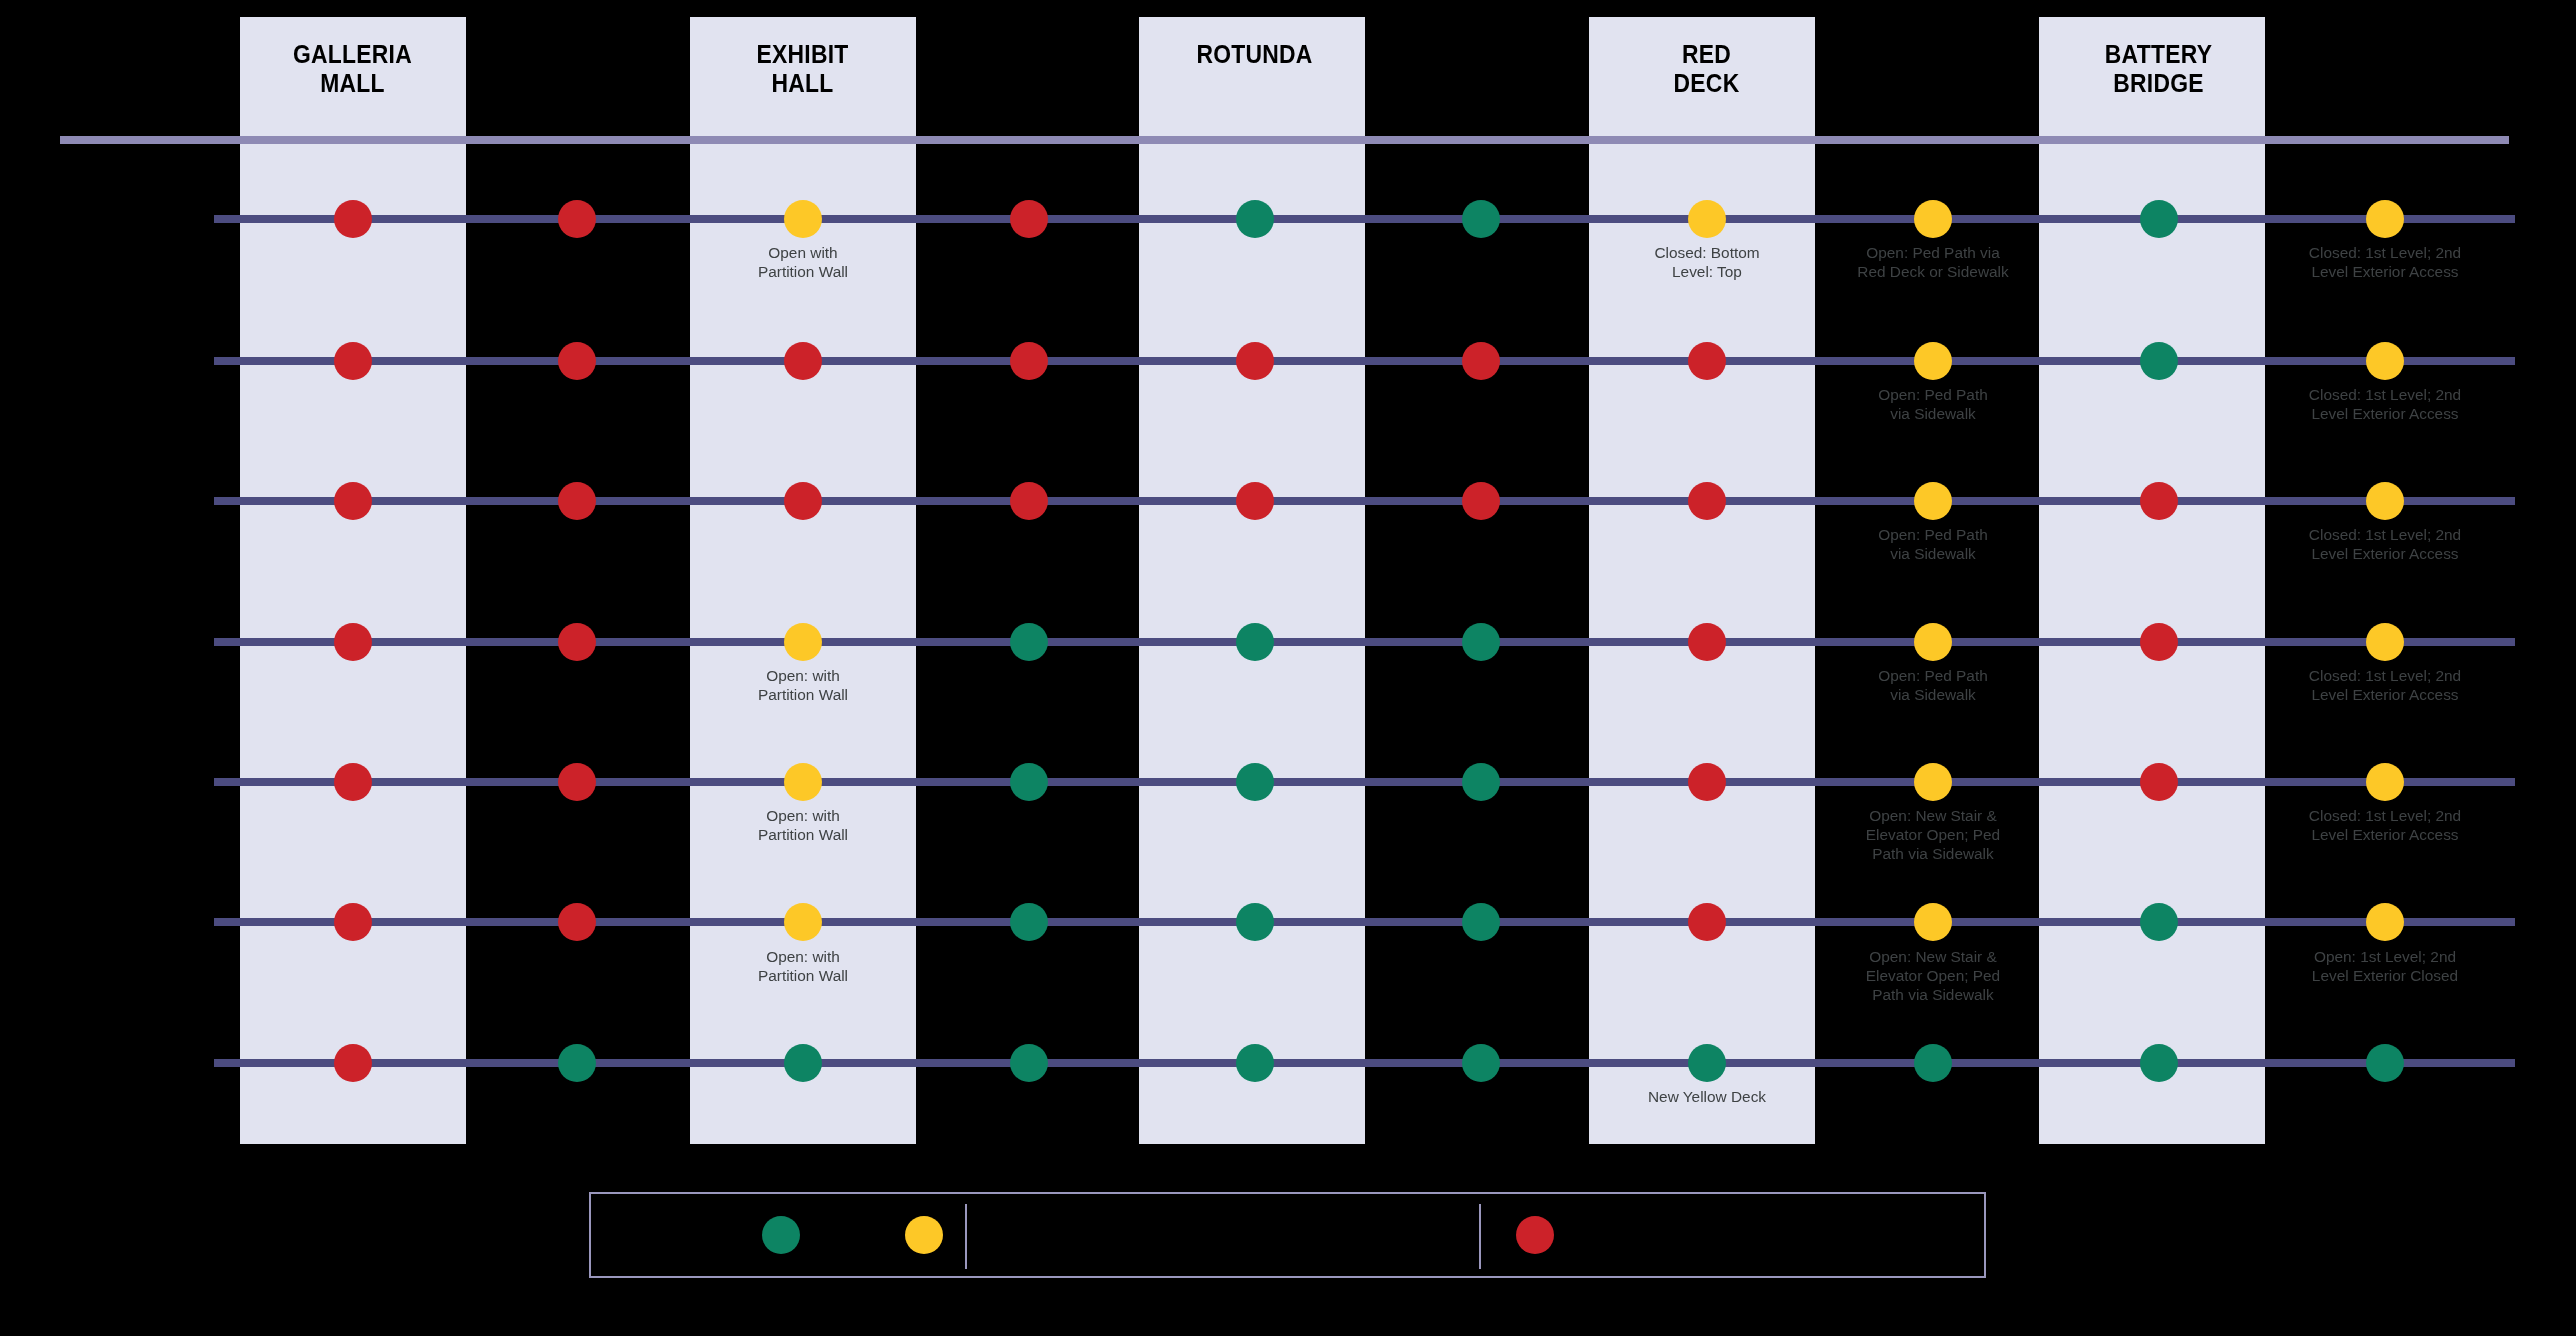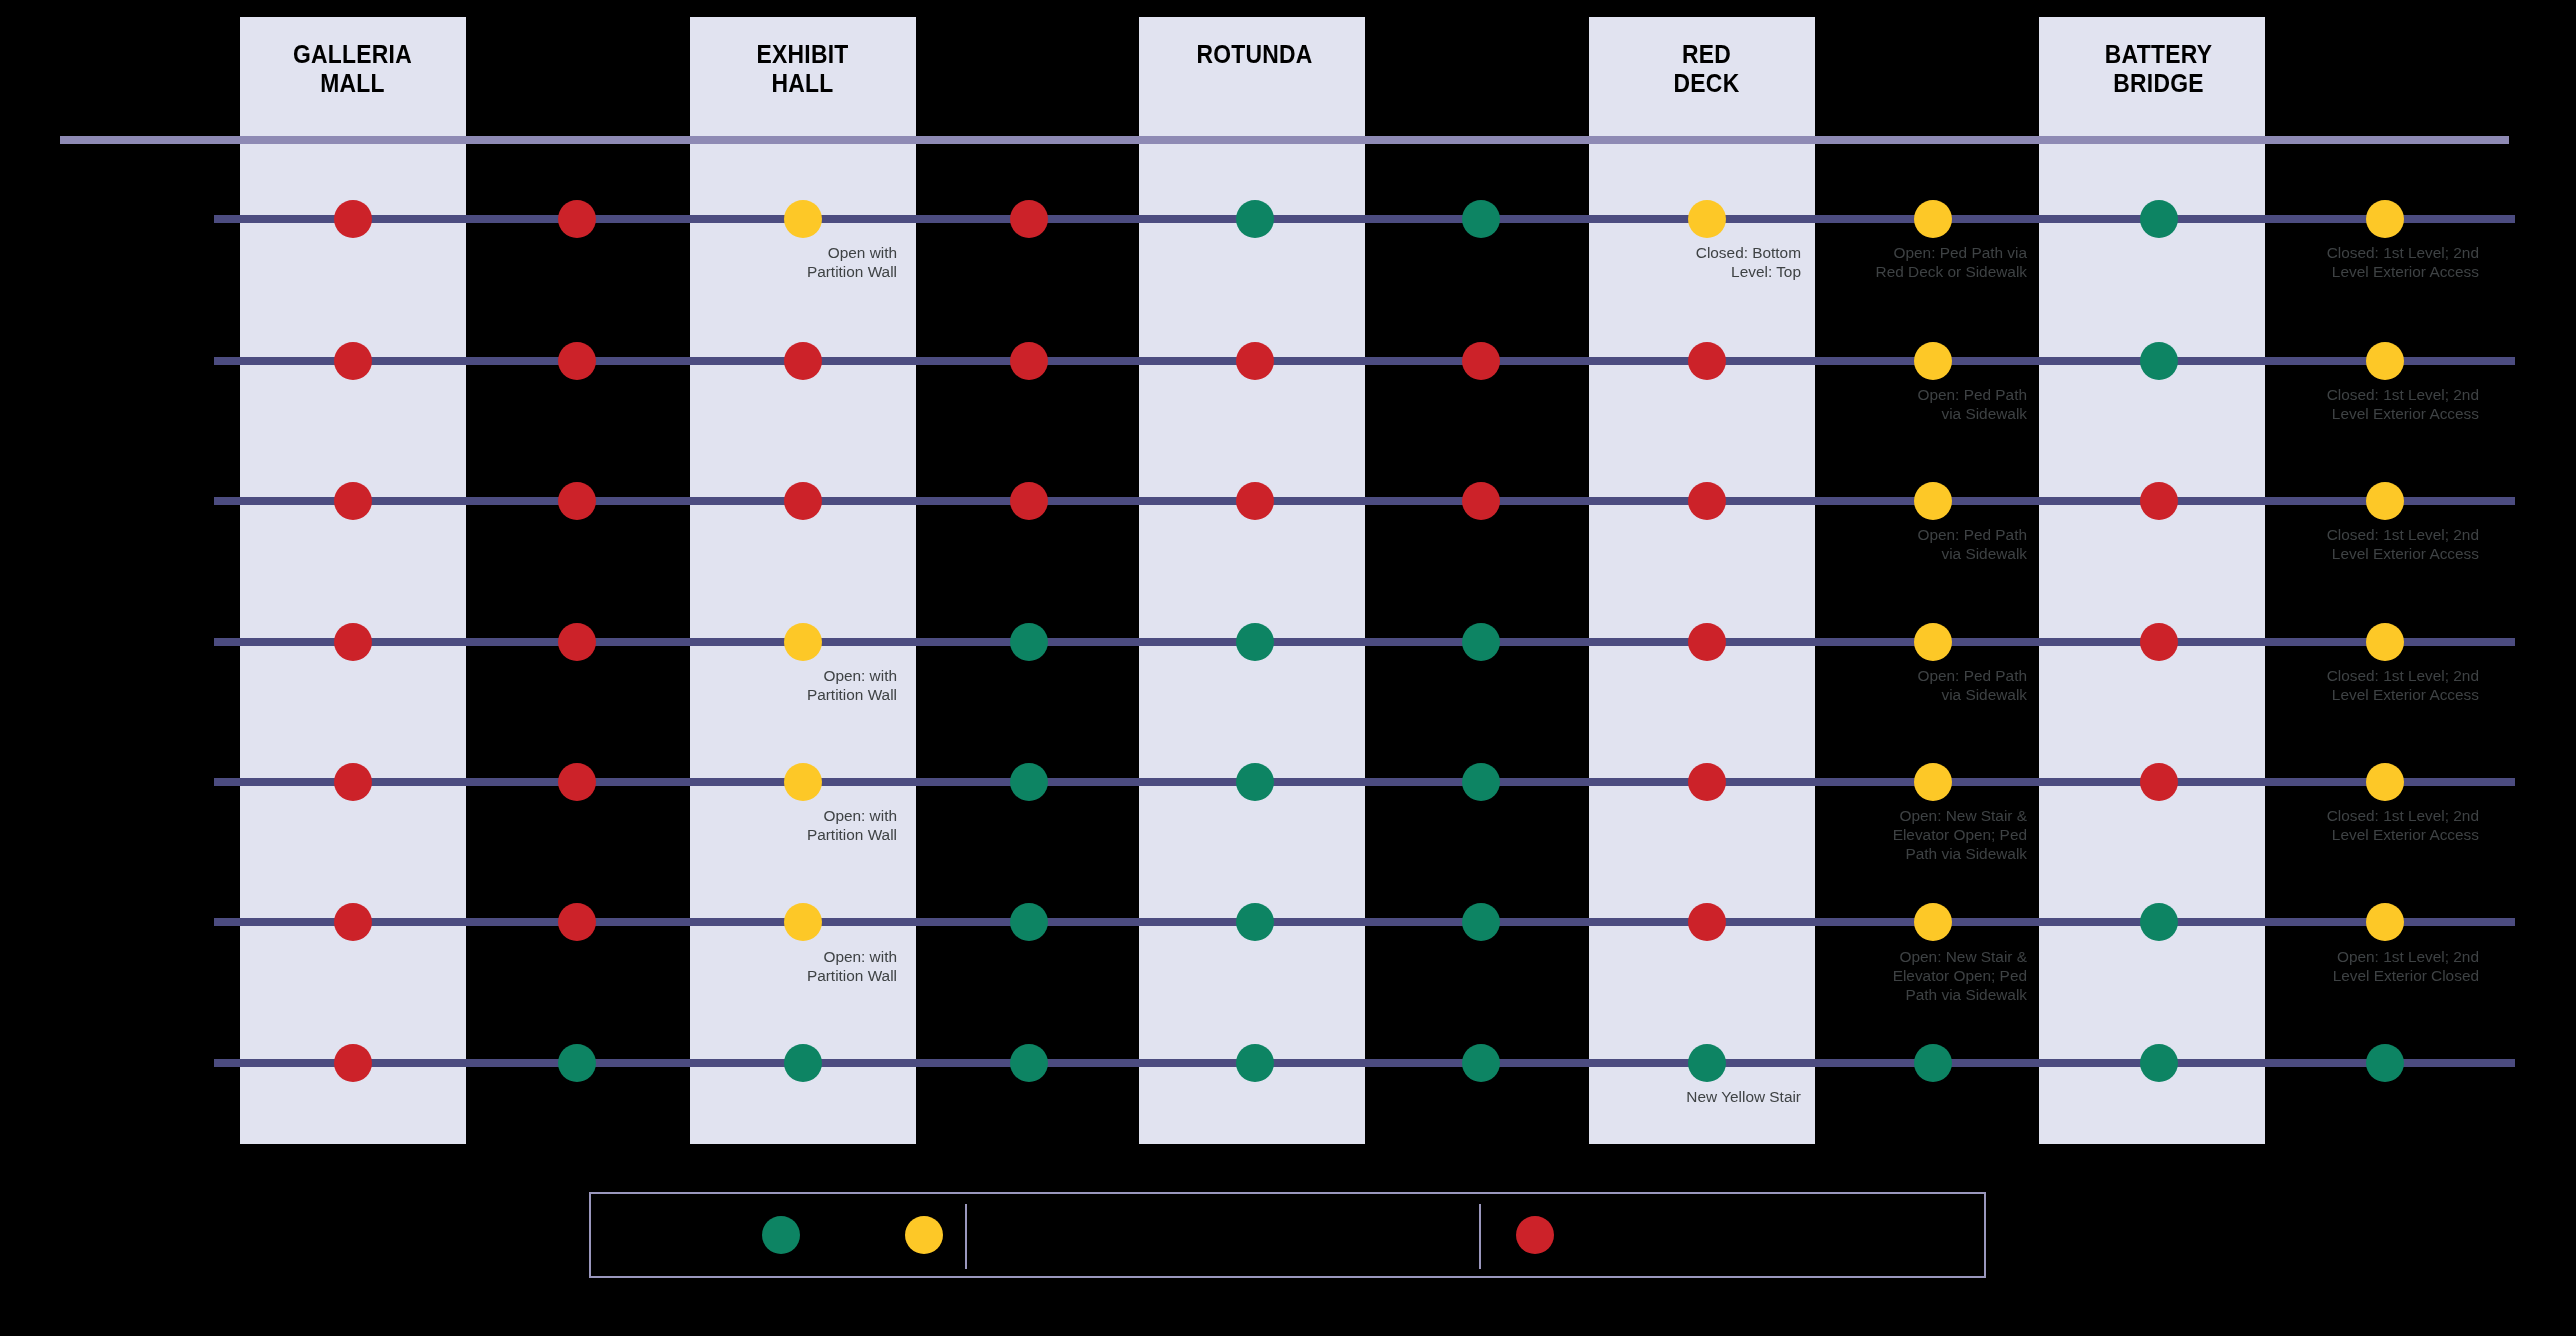--- a/index.html
+++ b/index.html
@@ -48,21 +48,21 @@
     width:38px; height:38px;
     border-radius:50%;
     transform:translate(-50%, -50%);
   }
 
   
   .cell-label {
     position:absolute;
     width:188px;
     transform:translateX(-50%);
-    text-align:right;
+    text-align:center;
     font-size:15.4px;
     line-height:1.22;
     color:#3e4244;
     white-space:pre-line;
   }
 
   
   #legend {
     position:absolute;
     left:589px; top:1192px;
@@ -211,21 +211,21 @@
     <div class="cell-label" style="left: 2385px; top: 948px; color: rgb(62, 66, 68);">Open: 1st Level; 2nd
 Level Exterior Closed</div>
     <div class="hline" style="left: 214px; width: 2301px; top: 1059px; background: rgb(76, 76, 128);"></div>
     <div class="dot" style="left: 353px; top: 1063px; background: rgb(204, 34, 41);"></div>
     <div class="dot" style="left: 577px; top: 1063px; background: rgb(13, 132, 99);"></div>
     <div class="dot" style="left: 803px; top: 1063px; background: rgb(13, 132, 99);"></div>
     <div class="dot" style="left: 1029px; top: 1063px; background: rgb(13, 132, 99);"></div>
     <div class="dot" style="left: 1255px; top: 1063px; background: rgb(13, 132, 99);"></div>
     <div class="dot" style="left: 1481px; top: 1063px; background: rgb(13, 132, 99);"></div>
     <div class="dot" style="left: 1707px; top: 1063px; background: rgb(13, 132, 99);"></div>
-    <div class="cell-label" style="left: 1707px; top: 1088px; color: rgb(62, 66, 68);">New Yellow Stair</div>
+    <div class="cell-label" style="left: 1707px; top: 1088px; color: rgb(62, 66, 68);">New Yellow Deck</div>
     <div class="dot" style="left: 1933px; top: 1063px; background: rgb(13, 132, 99);"></div>
     <div class="dot" style="left: 2159px; top: 1063px; background: rgb(13, 132, 99);"></div>
     <div class="dot" style="left: 2385px; top: 1063px; background: rgb(13, 132, 99);"></div>
   </div>
 
 <div id="legend" style="border-color: rgb(154, 151, 189);">
     <div class="legend-item" style="left: 171px;">
       <span class="legend-dot" style="background: rgb(13, 132, 99);"></span>
       <span class="legend-text"></span>
     </div>

